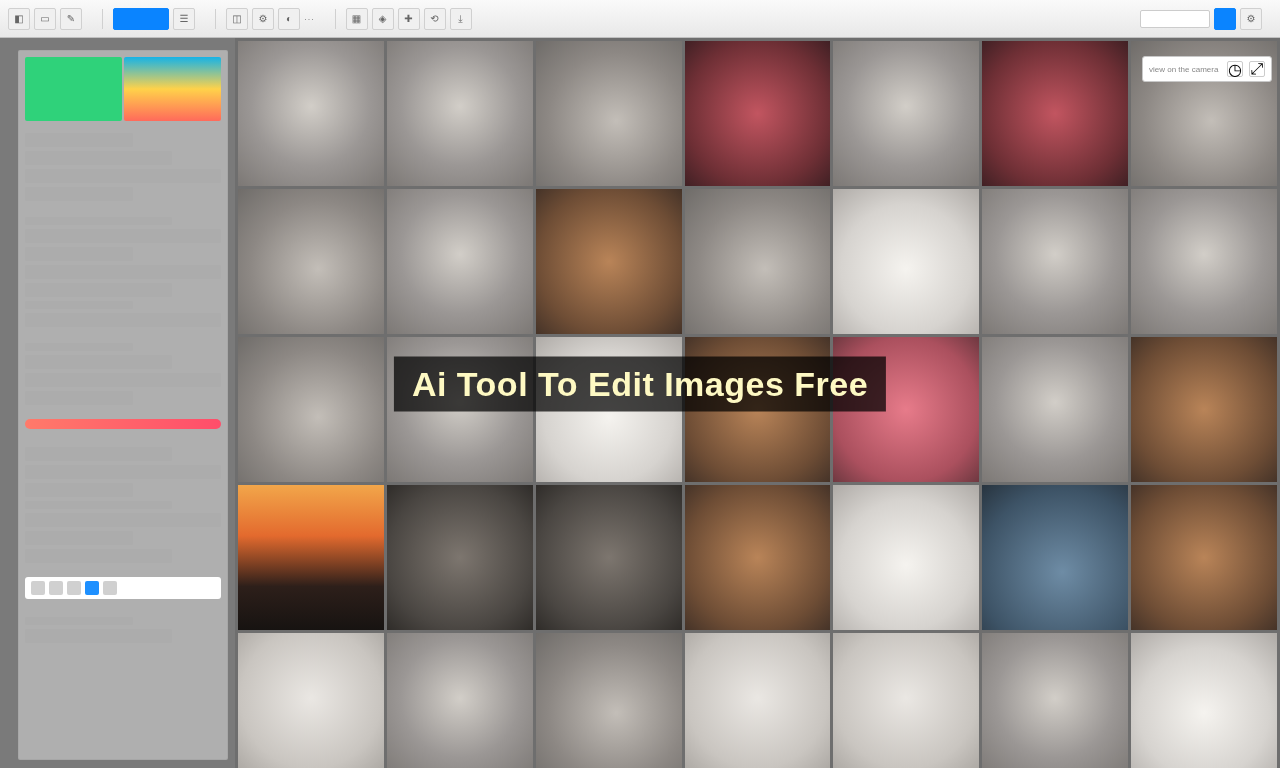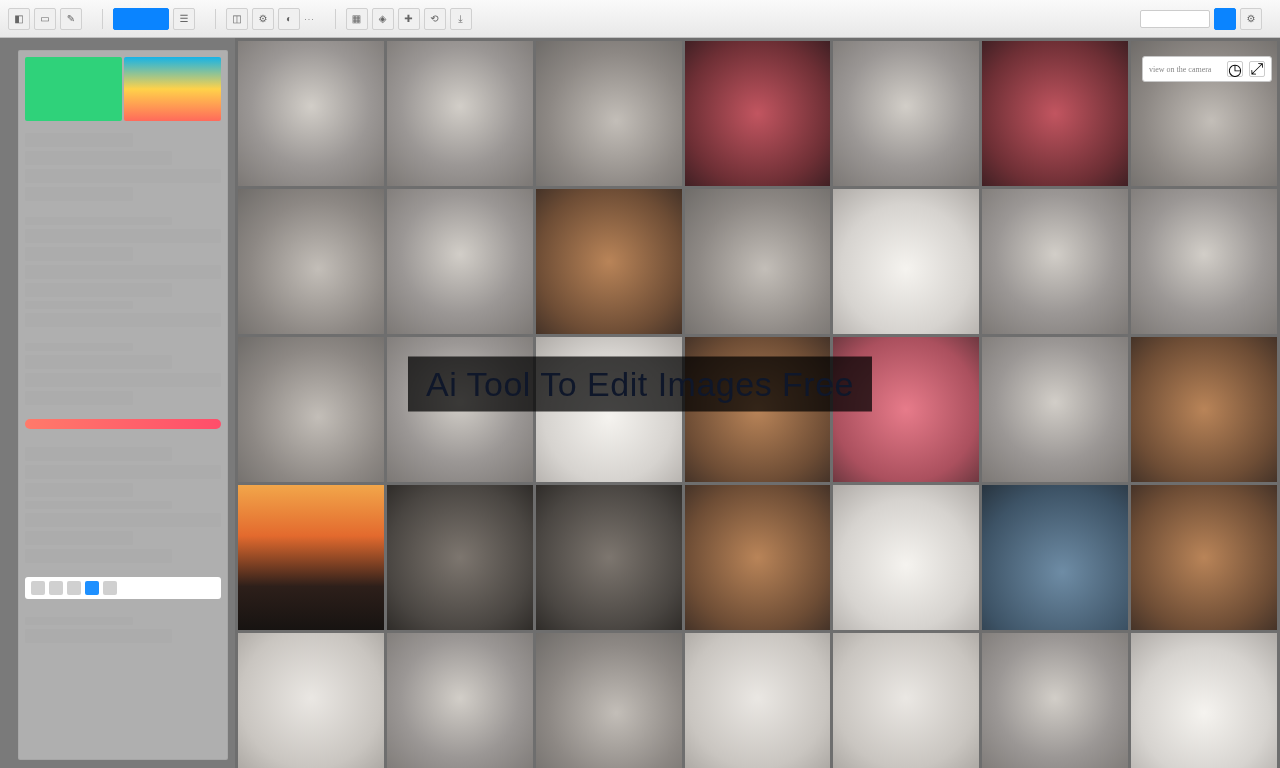--- a/index.html
+++ b/index.html
@@ -106,21 +106,20 @@
   width: 130px;
   height: 26px;
   background: #fff;
   border: 1px solid #c8c8c8;
   border-radius: 3px;
   display: flex;
   align-items: center;
   padding: 0 6px;
   gap: 6px;
   z-index: 8;
-  font-family: Liberation Serif, serif;
 }
 .rf-text { font-size: 8px; color: #888; flex: 1; white-space: nowrap; overflow: hidden; }
 .rf-icon { width: 16px; height: 16px; border: 1px solid #ccc; border-radius: 2px; display:flex;align-items:center;justify-content:center; }
 
 
 .grid-area {
   position: absolute;
   left: 235px;
   right: 0;
   top: 38px;
@@ -155,22 +154,22 @@
 .t-light  { background: radial-gradient(circle at 50% 45%, #eae7e3 0%, #c9c5c0 65%, #a7a39e 100%); }
 
 
 .overlay-title {
   position: absolute;
   left: 50%;
   top: 50%;
   transform: translate(-50%, -50%);
   padding: 8px 18px;
   font-size: 34px;
-  font-weight: 400;
-  color: #0f172a;
+  font-weight: 700;
+  color: #fef9c3;
   background: rgba(0,0,0,0.72);
   white-space: nowrap;
   letter-spacing: 0.5px;
   z-index: 20;
 }
 </style>
 </head>
 <body>
 
 <div class="top-toolbar">

